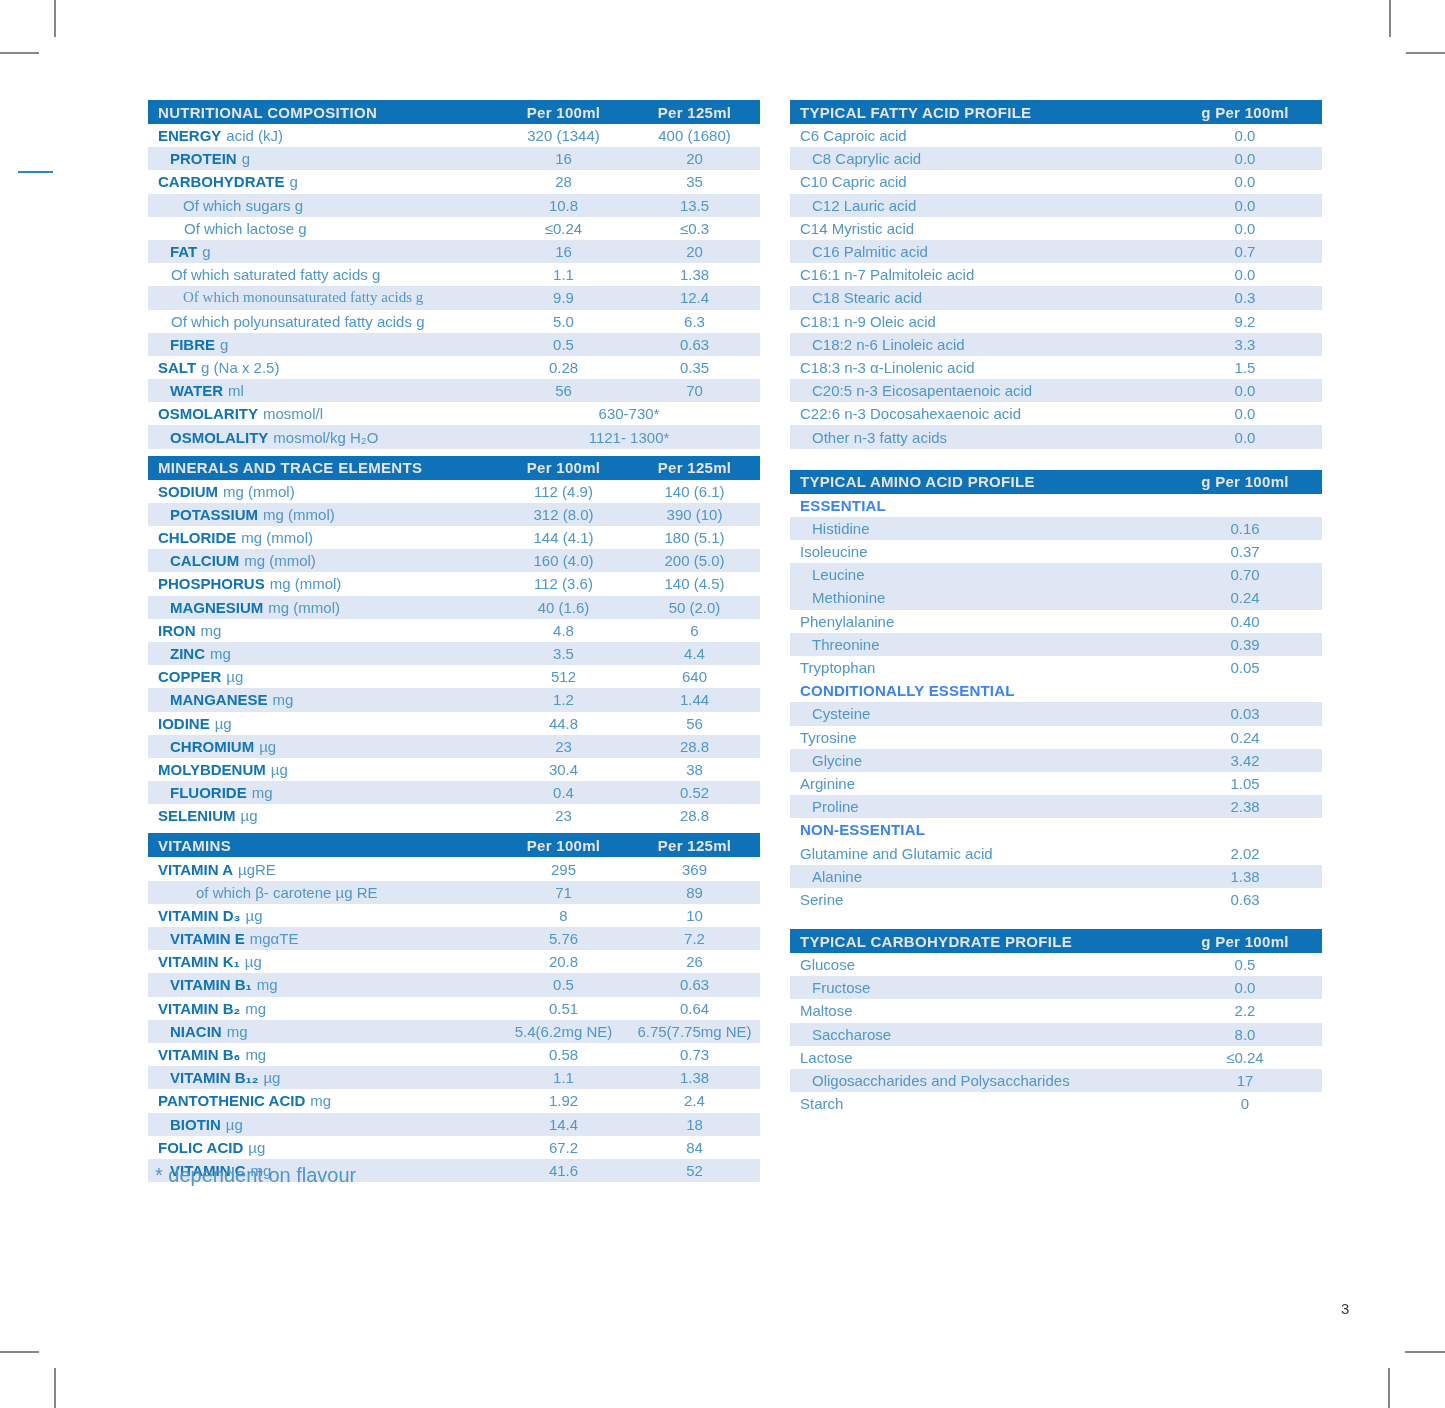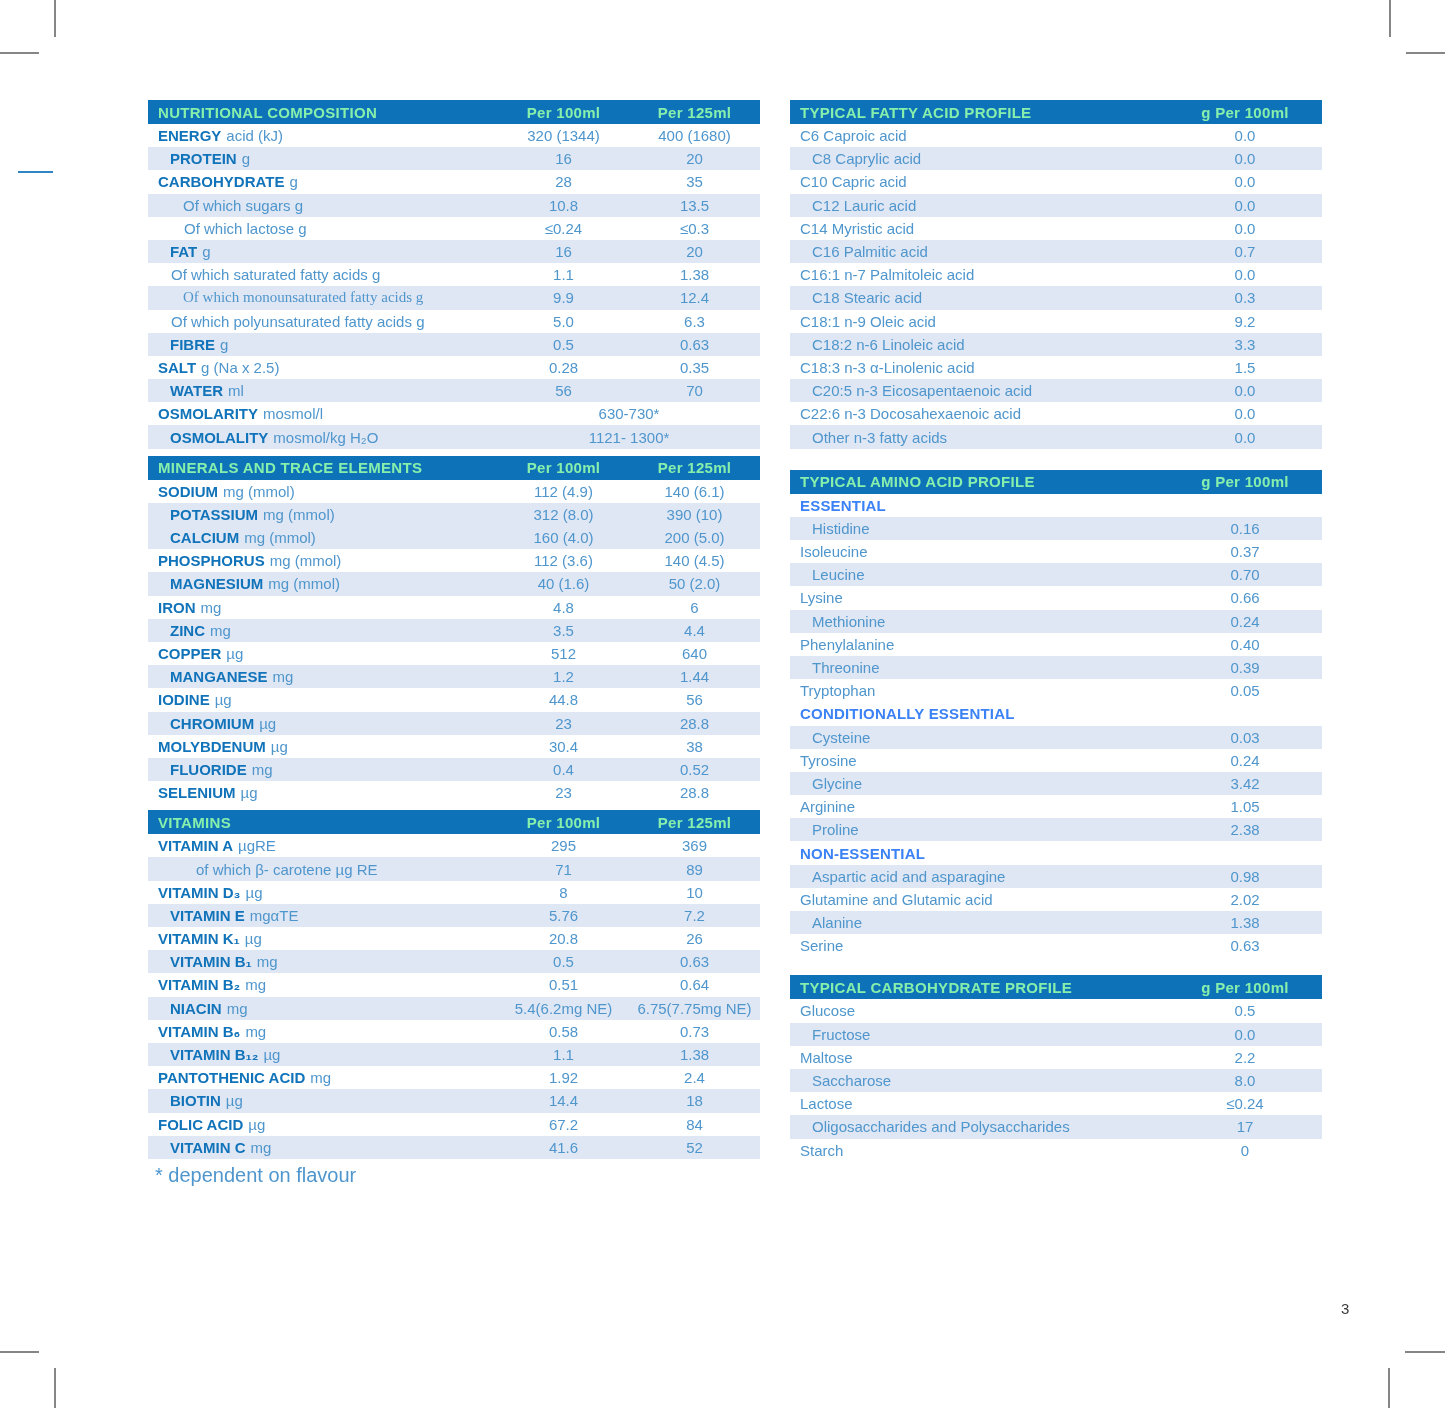--- a/index.html
+++ b/index.html
@@ -2,21 +2,21 @@
 <html><head>
 <meta charset="utf-8">
 <style>
   html,body{margin:0;padding:0;background:#fff;}
   .page{position:relative;width:1445px;height:1408px;background:#fff;overflow:hidden;
         font-family:"Liberation Sans","DejaVu Sans",sans-serif;-webkit-font-smoothing:antialiased;}
   .col{position:absolute;top:100px;}
   .col.left{left:148px;width:612px;}
   .col.right{left:790px;width:532px;}
   .section{margin:0;}
-  .thead{height:24px;display:flex;align-items:center;background:#0e72b8;color:#86efac;
+  .thead{height:24px;display:flex;align-items:center;background:#0e72b8;color:#e5e5e5;
          font-weight:bold;font-size:15px;letter-spacing:.3px;}
   .thead .t{flex:1;padding-left:10px;white-space:nowrap;}
   .thead .c{width:131px;text-align:center;white-space:nowrap;}
   .thead .cr{width:150px;text-align:center;white-space:nowrap;margin-right:2px;}
   .row{display:flex;align-items:center;height:23.2px;font-size:15px;color:#4f96cd;}
   .row.shade{background:#e0e7f4;padding-left:12px;}
   .row .lbl{flex:1;padding-left:10px;white-space:nowrap;overflow:hidden;}
   .row .lbl .b{color:#1173b9;font-weight:bold;}
   .row .lbl .u{margin-left:5px;}
   .row .lbl.sub{color:#3b82f6;font-weight:bold;letter-spacing:.2px;}
@@ -131,20 +131,25 @@
           <div class="row">
             <span class="lbl"><span class="b">SODIUM</span><span class="u">mg (mmol)</span></span>
             <span class="val">112 (4.9)</span>
             <span class="val">140 (6.1)</span>
           </div>
           <div class="row shade">
             <span class="lbl"><span class="b">POTASSIUM</span><span class="u">mg (mmol)</span></span>
             <span class="val">312 (8.0)</span>
             <span class="val">390 (10)</span>
           </div>
+          <div class="row">
+            <span class="lbl"><span class="b">CHLORIDE</span><span class="u">mg (mmol)</span></span>
+            <span class="val">144 (4.1)</span>
+            <span class="val">180 (5.1)</span>
+          </div>
           <div class="row shade">
             <span class="lbl"><span class="b">CALCIUM</span><span class="u">mg (mmol)</span></span>
             <span class="val">160 (4.0)</span>
             <span class="val">200 (5.0)</span>
           </div>
           <div class="row">
             <span class="lbl"><span class="b">PHOSPHORUS</span><span class="u">mg (mmol)</span></span>
             <span class="val">112 (3.6)</span>
             <span class="val">140 (4.5)</span>
           </div>
@@ -360,24 +365,20 @@
             <span class="valr">0.16</span>
           </div>
           <div class="row">
             <span class="lbl">Isoleucine</span>
             <span class="valr">0.37</span>
           </div>
           <div class="row shade">
             <span class="lbl">Leucine</span>
             <span class="valr">0.70</span>
           </div>
-          <div class="row">
-            <span class="lbl">Lysine</span>
-            <span class="valr">0.66</span>
-          </div>
           <div class="row shade">
             <span class="lbl">Methionine</span>
             <span class="valr">0.24</span>
           </div>
           <div class="row">
             <span class="lbl">Phenylalanine</span>
             <span class="valr">0.40</span>
           </div>
           <div class="row shade">
             <span class="lbl">Threonine</span>
@@ -405,24 +406,20 @@
           <div class="row">
             <span class="lbl">Arginine</span>
             <span class="valr">1.05</span>
           </div>
           <div class="row shade">
             <span class="lbl">Proline</span>
             <span class="valr">2.38</span>
           </div>
           <div class="row">
             <span class="lbl sub">NON-ESSENTIAL</span>
-          </div>
-          <div class="row shade">
-            <span class="lbl">Aspartic acid and asparagine</span>
-            <span class="valr">0.98</span>
           </div>
           <div class="row">
             <span class="lbl">Glutamine and Glutamic acid</span>
             <span class="valr">2.02</span>
           </div>
           <div class="row shade">
             <span class="lbl">Alanine</span>
             <span class="valr">1.38</span>
           </div>
           <div class="row">

